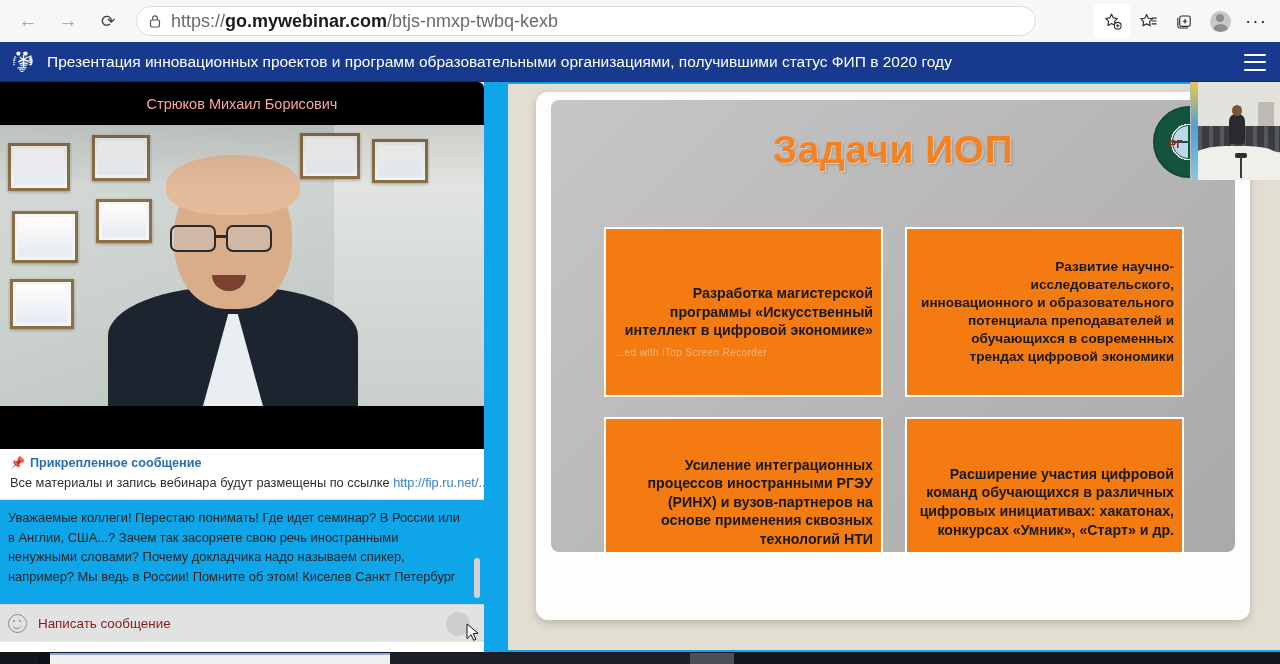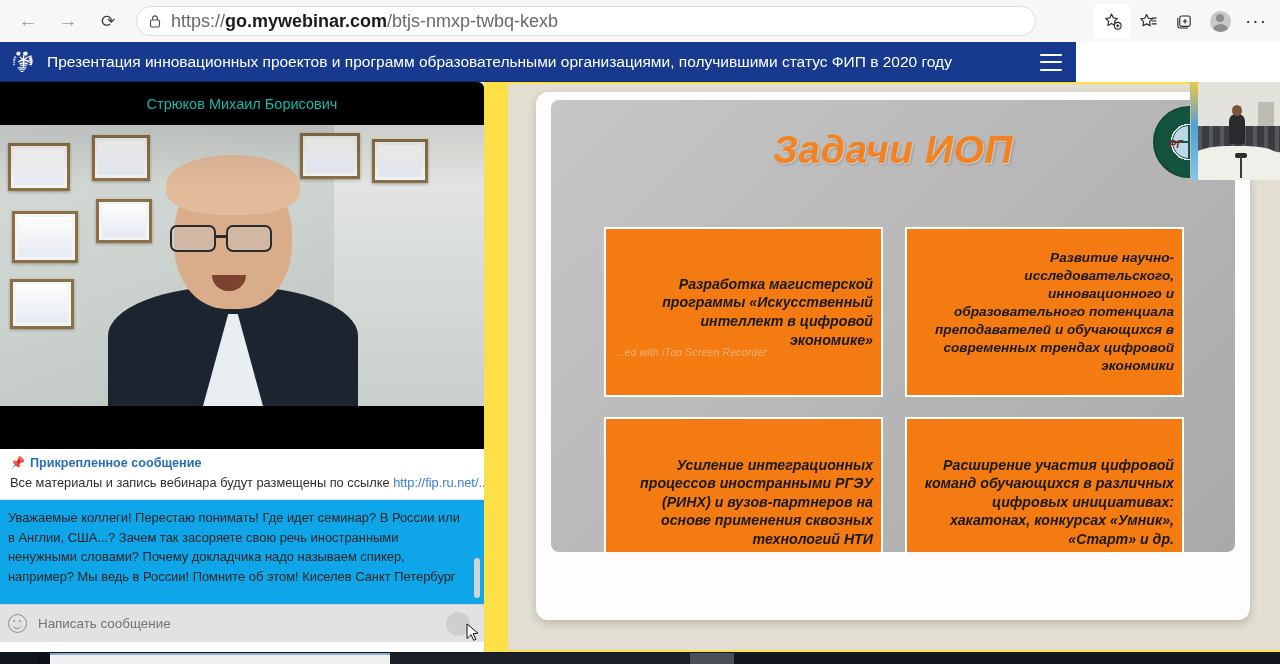--- a/index.html
+++ b/index.html
@@ -61,21 +61,21 @@
   }
   .avatar-circle::after {
     content: ""; position: absolute; left: 3px; top: 13px;
     width: 15px; height: 12px; border-radius: 50% 50% 0 0; background: #8d8d8d;
   }
   .ellipsis { font-size: 19px; letter-spacing: 1px; color: #2b2b2b; margin-right: 6px;}
 
   
   .wb-header {
     position: absolute; left: 0; top: 42px;
-    width: 1076px; height: 40px;
+    width: 1280px; height: 40px;
     background: #173a8f;
     display: flex; align-items: center;
     box-shadow: inset 0 -1px 0 rgba(0,0,0,.25);
   }
   .emblem { width: 34px; height: 34px; margin-left: 5px; flex: 0 0 auto; }
   .wb-title {
     color: #fff; font-size: 15.5px; margin-left: 8px;
     white-space: nowrap; overflow: hidden;
   }
   .burger {
@@ -93,21 +93,21 @@
   }
   .video-box {
     position: absolute; left: 0; top: 0;
     width: 484px; height: 367px;
     background: #000;
     border-radius: 0 6px 0 0;
     overflow: hidden;
   }
   .speaker-name {
     position: absolute; left: 0; top: 14px; width: 100%;
-    text-align: center; color: #14b8a6; font-size: 14.5px;
+    text-align: center; color: #fca5a5; font-size: 14.5px;
     z-index: 3;
   }
   
   .cam-scene { position: absolute; left: 0; top: 43px; width: 484px; height: 281px; overflow: hidden; }
   .cam-wall { position:absolute; inset:0; background: linear-gradient(160deg,#d7dbd8 0%,#cdd3cf 40%,#b9c2bc 100%); }
   .cam-wall-r { position:absolute; right:0; top:0; width:150px; height:100%; background: linear-gradient(180deg,#e8eae6,#c9cfcb); }
   .frame {
     position: absolute; background: #f2f5f3;
     border: 3px solid #8c6f45; box-shadow: 0 1px 3px rgba(0,0,0,.3);
   }
@@ -175,35 +175,34 @@
 
   
   .composer {
     position: absolute; left: 0; top: 522px; width: 484px; height: 38px;
     background: #e2e2e2; display: flex; align-items: center; padding: 0 8px;
     border-top: 1px solid #d2d2d2;
   }
   .smiley { width: 19px; height: 19px; border-radius: 50%; border: 1.6px solid #8d8d8d; position: relative; flex:0 0 auto;}
   .smiley::before { content:""; position:absolute; left:4px; top:5px; width:2.4px;height:2.4px;border-radius:50%;background:#8d8d8d; box-shadow: 6px 0 0 #8d8d8d;}
   .smiley::after { content:""; position:absolute; left:4px; top:9px; width:8px;height:4px;border-bottom:1.6px solid #8d8d8d;border-radius:0 0 8px 8px;}
-  .composer-input { flex:1; margin-left: 11px; font-size: 13.4px; color: #737373; }
+  .composer-input { flex:1; margin-left: 11px; font-size: 13.4px; color: #7f1d1d; }
   .send-btn {
     width: 24px; height: 24px; border-radius: 50%;
     background: #cfcfcf; flex: 0 0 auto; margin-right: 6px;
   }
   .cursor-arrow {
     position: absolute; left: 466px; top: 623px; width: 14px; height: 20px; z-index: 20;
   }
 
   
   .stage {
     position: absolute; left: 484px; top: 82px;
     width: 796px; height: 583px;
-    background: #fde047;
-    font-style: italic;
+    background: #0ea5e9;
   }
   .stage-inner {
     position: absolute; left: 24px; top: 2px; width: 772px; height: 566px;
     background: #e3ded2;
   }
   .slide-card {
     position: absolute; left: 28px; top: 8px; width: 714px; height: 528px;
     background: #fdfdfd; border-radius: 12px;
     box-shadow: 0 3px 9px rgba(0,0,0,.18);
   }

